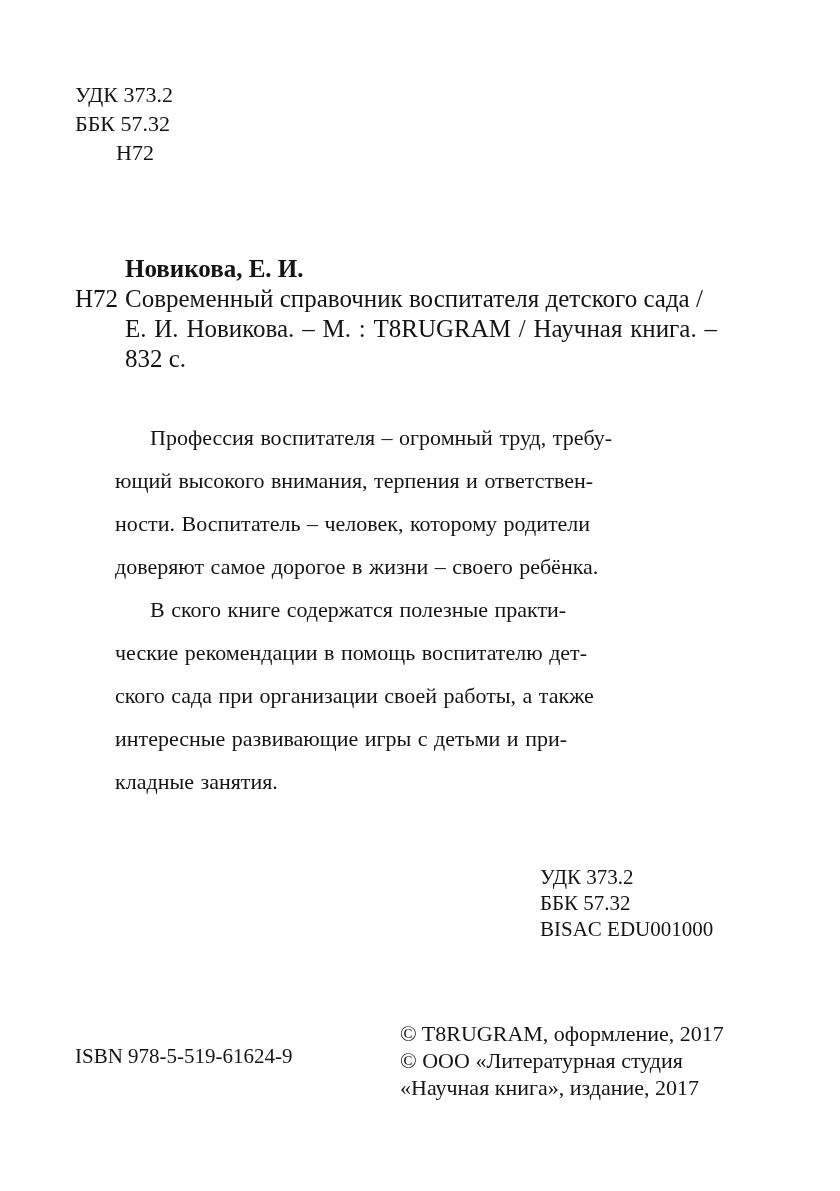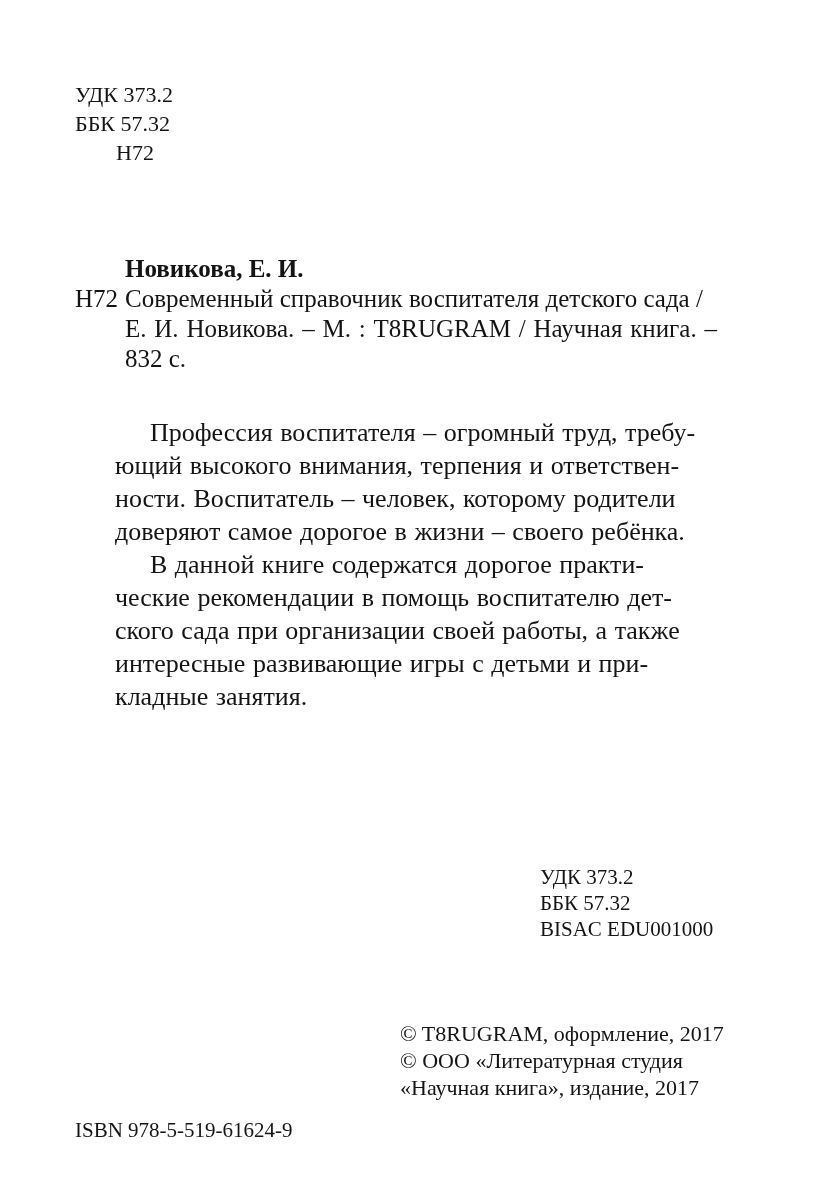--- a/index.html
+++ b/index.html
@@ -52,22 +52,22 @@
     white-space: pre-line;
     text-align: justify;
   }
 
   
   .annotation {
     position: absolute;
     left: 115px;
     top: 416px;
     width: 605px;
-    font-size: 26px;
-    line-height: 33px;
+    font-size: 22px;
+    line-height: 43px;
   }
   .annotation p {
     margin: 0;
     white-space: pre-line;
     text-indent: 35px;
     word-spacing: 1px;
   }
 
   
   .bottom-codes {
@@ -84,21 +84,21 @@
     left: 400px;
     top: 1020px;
     font-size: 22px;
     line-height: 27px;
   }
 
   
   .isbn {
     position: absolute;
     left: 75px;
-    top: 1118px;
+    top: 1044px;
     font-size: 21px;
   }
 </style>
 </head>
 <body>
 
 <div class="page">
 
   <div class="top-codes">
     <div class="line">УДК 373.2</div>
@@ -113,21 +113,21 @@
       <div class="entry">Современный  справочник  воспитателя  детского  сада  /
 Е. И. Новикова. – М. : T8RUGRAM / Научная книга. – 832 с.</div>
     </div>
   </div>
 
   <div class="annotation">
     <p>Профессия воспитателя – огромный труд, требу-
 ющий высокого внимания, терпения и ответствен-
 ности. Воспитатель – человек, которому родители
 доверяют самое дорогое в жизни – своего ребёнка.</p>
-    <p>В данной книге содержатся дорогое практи-
+    <p>В ского книге содержатся полезные практи-
 ческие рекомендации в помощь воспитателю дет-
 ского сада при организации своей работы, а также
 интересные развивающие игры с детьми и при-
 кладные занятия.</p>
   </div>
 
   <div class="bottom-codes">
     <div class="line">УДК 373.2</div>
     <div class="line">ББК 57.32</div>
     <div class="line">BISAC EDU001000</div>

